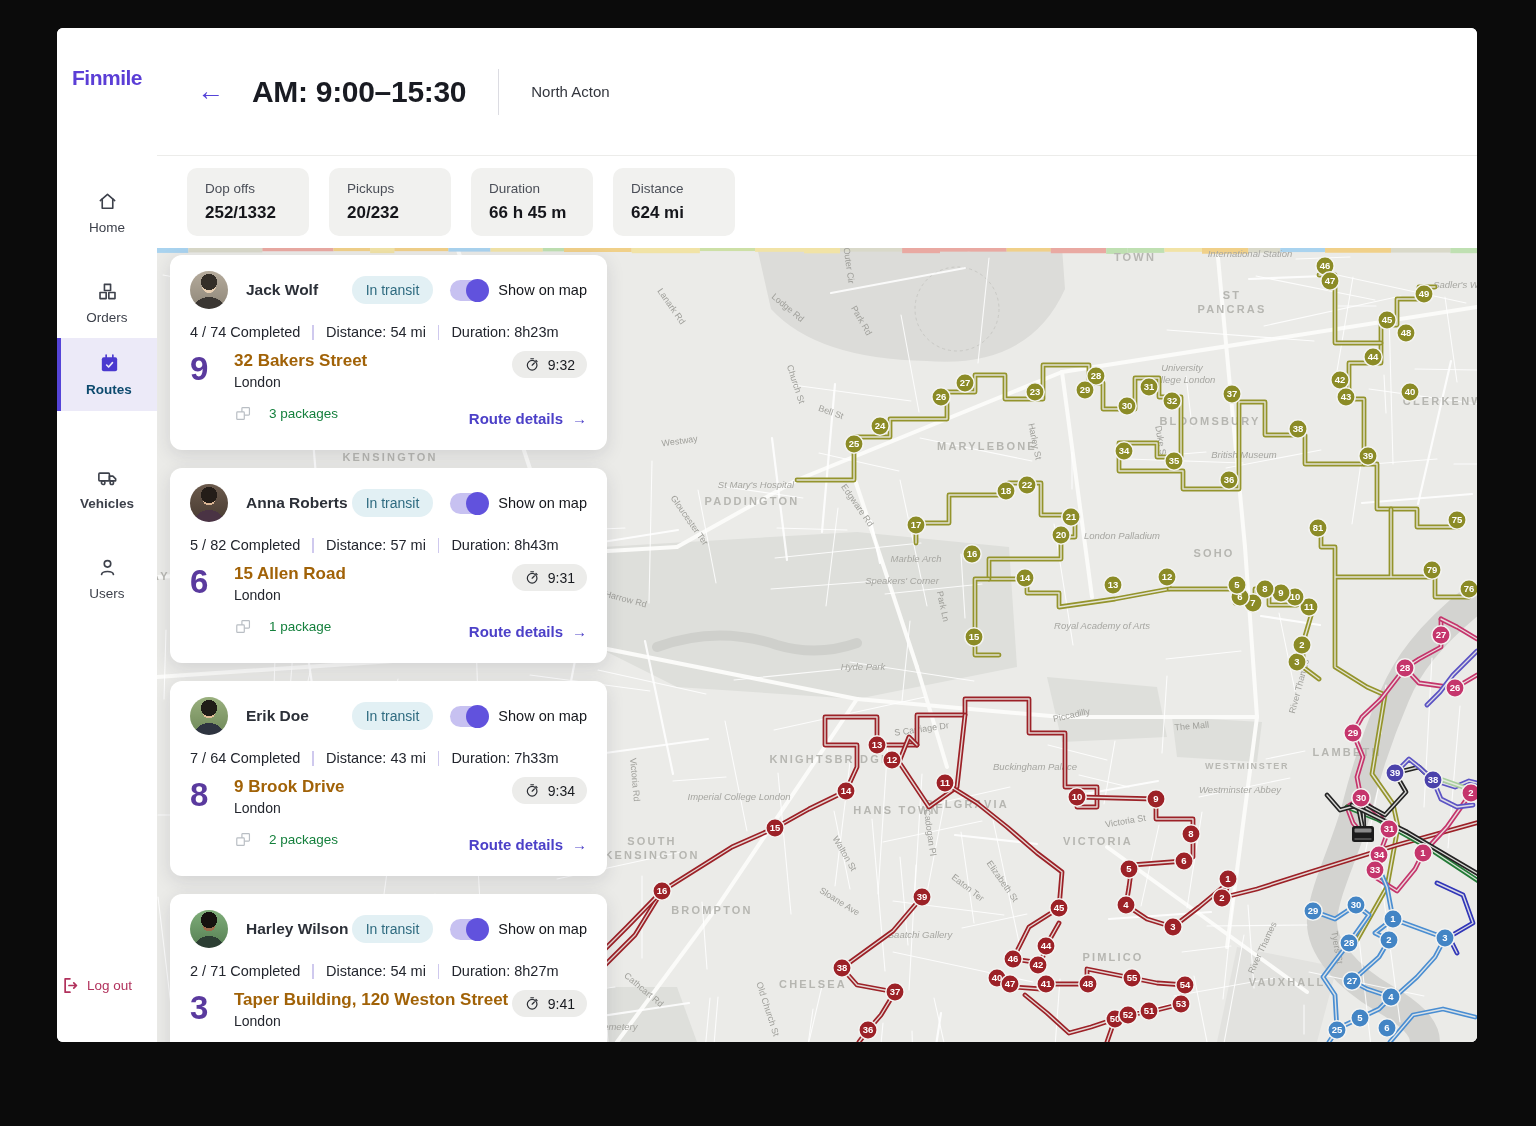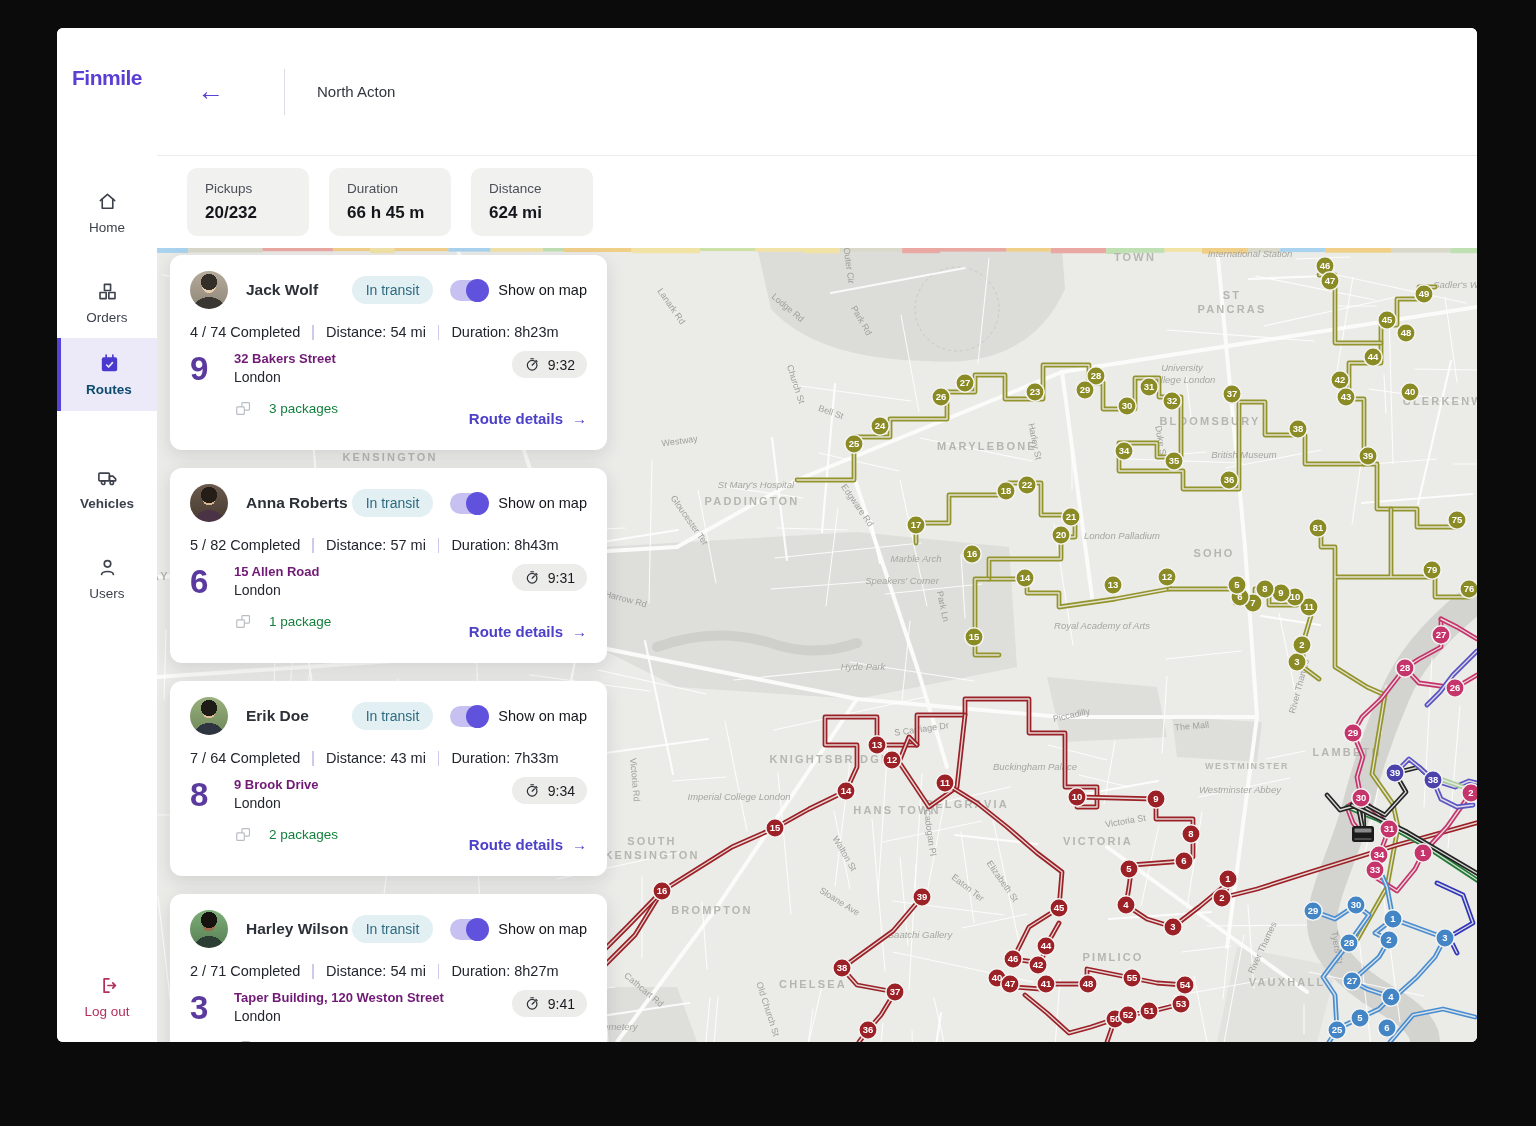--- a/index.html
+++ b/index.html
@@ -10,21 +10,21 @@
   
   .sidebar{position:absolute;left:0;top:0;width:100px;height:100%;background:#fff;z-index:9;}
   .logo{margin-top:38px;text-align:center;font-size:21px;font-weight:800;color:#5b3ed6;letter-spacing:-.5px;}
   .nav-item{position:absolute;left:0;width:100%;display:flex;flex-direction:column;align-items:center;
             gap:7px;color:#3d414b;font-size:13.5px;cursor:pointer;padding:14px 0;box-sizing:border-box;}
   .nav-item .nicon{width:23px;height:23px;color:#3d414b;}
   .nav-item .nicon svg{width:100%;height:100%;stroke:currentColor;fill:none;stroke-width:1.7;
             stroke-linecap:round;stroke-linejoin:round;}
   .nav-item.active{background:#eceaf8;border-left:4px solid #5544d8;color:#0c4a6e;font-weight:700;}
   .nav-item.active .nicon{color:#4a39cf;}
-  .nav-logout{position:absolute;left:0;top:946px;width:100%;display:flex;flex-direction:column;
+  .nav-logout{position:absolute;left:0;top:946px;width:100%;display:flex;flex-direction:row;
               align-items:center;gap:7px;color:#b1315c;font-size:13.5px;cursor:pointer;}
   .nav-logout .nicon{width:23px;height:23px;}
   .nav-logout .nicon svg{width:100%;height:100%;stroke:#b1315c;fill:none;stroke-width:1.8;
               stroke-linecap:round;stroke-linejoin:round;}
   
   .main{position:absolute;left:100px;top:0;right:0;bottom:0;}
   .header{height:127px;border-bottom:1px solid #ececea;display:flex;align-items:center;padding-left:40px;background:#fff;}
   .back{font-size:27px;color:#5544d8;margin-right:28px;cursor:pointer;line-height:1;}
   .title{font-size:30px;font-weight:700;color:#191b22;letter-spacing:-.3px;}
   .hdiv{width:1px;height:46px;background:#dcdce2;margin:0 32px;}
@@ -60,21 +60,21 @@
   .dname{margin-left:18px;font-size:15.5px;font-weight:600;color:#2c3038;}
   .pill{background:#e2f0f4;color:#2f6b80;font-size:14px;padding:6px 14px;border-radius:999px;margin-left:auto;}
   .toggle{width:38px;height:21px;border-radius:11px;background:#c7c1f1;position:relative;margin-left:17px;cursor:pointer;flex:0 0 auto;}
   .knob{position:absolute;right:-1px;top:-1px;width:23px;height:23px;border-radius:50%;background:#6152dd;}
   .showmap{margin-left:10px;font-size:14.5px;color:#15171c;}
   .crow2{margin-top:15px;display:flex;align-items:center;font-size:14.5px;color:#23262e;gap:12px;}
   .vsep{width:1.5px;height:15px;background:#cfc9ee;}
   .crow3{margin-top:11px;display:flex;}
   .stopnum{width:44px;font-size:33px;font-weight:700;color:#5a3a9e;line-height:1.1;}
   .addr{flex:1;min-width:0;}
-  .a1{font-size:13px;font-weight:700;color:#701a75;white-space:nowrap;}
+  .a1{font-size:17px;font-weight:700;color:#a16207;white-space:nowrap;}
   .a2{font-size:14px;color:#23262e;margin-top:3px;}
   .pk{margin-top:14px;display:flex;align-items:center;gap:16px;font-size:13.5px;color:#15803d;}
   .pk svg{width:19px;height:19px;stroke:#b9bec4;fill:none;stroke-width:1.5;}
   .rightcol{display:flex;flex-direction:column;align-items:flex-end;}
   .eta{background:#ececea;border-radius:999px;padding:5px 12px;display:flex;gap:7px;align-items:center;
        font-size:14px;color:#191b20;font-weight:500;}
   .eta svg{width:17px;height:17px;stroke:#2a2d33;fill:none;stroke-width:1.7;stroke-linecap:round;}
   .rd{color:#4c40c8;font-weight:700;font-size:15px;display:flex;gap:9px;align-items:center;margin-top:32px;cursor:pointer;}
   
   .lbl-area{fill:#b6b6b1;font-size:11px;letter-spacing:2.2px;font-weight:700;text-anchor:middle;}
@@ -138,24 +138,29 @@
             <path d="M12.5 12h7.5M17.5 9.2 20.3 12l-2.8 2.8"></path>
           </svg>
       </span>
       <span>Log out</span>
     </div>
   </div>
 
   <div class="main">
     <div class="header">
       <span class="back">←</span>
+      <span class="title">AM: 9:00–15:30</span>
       <span class="hdiv"></span>
       <span class="loc">North Acton</span>
     </div>
     <div class="stats" id="stats-root">
+        <div class="stat">
+    <div class="lbl">Dop offs</div>
+    <div class="val">252/1332</div>
+  </div>
         <div class="stat">
     <div class="lbl">Pickups</div>
     <div class="val">20/232</div>
   </div>
         <div class="stat">
     <div class="lbl">Duration</div>
     <div class="val">66 h 45 m</div>
   </div>
         <div class="stat">
     <div class="lbl">Distance</div>

